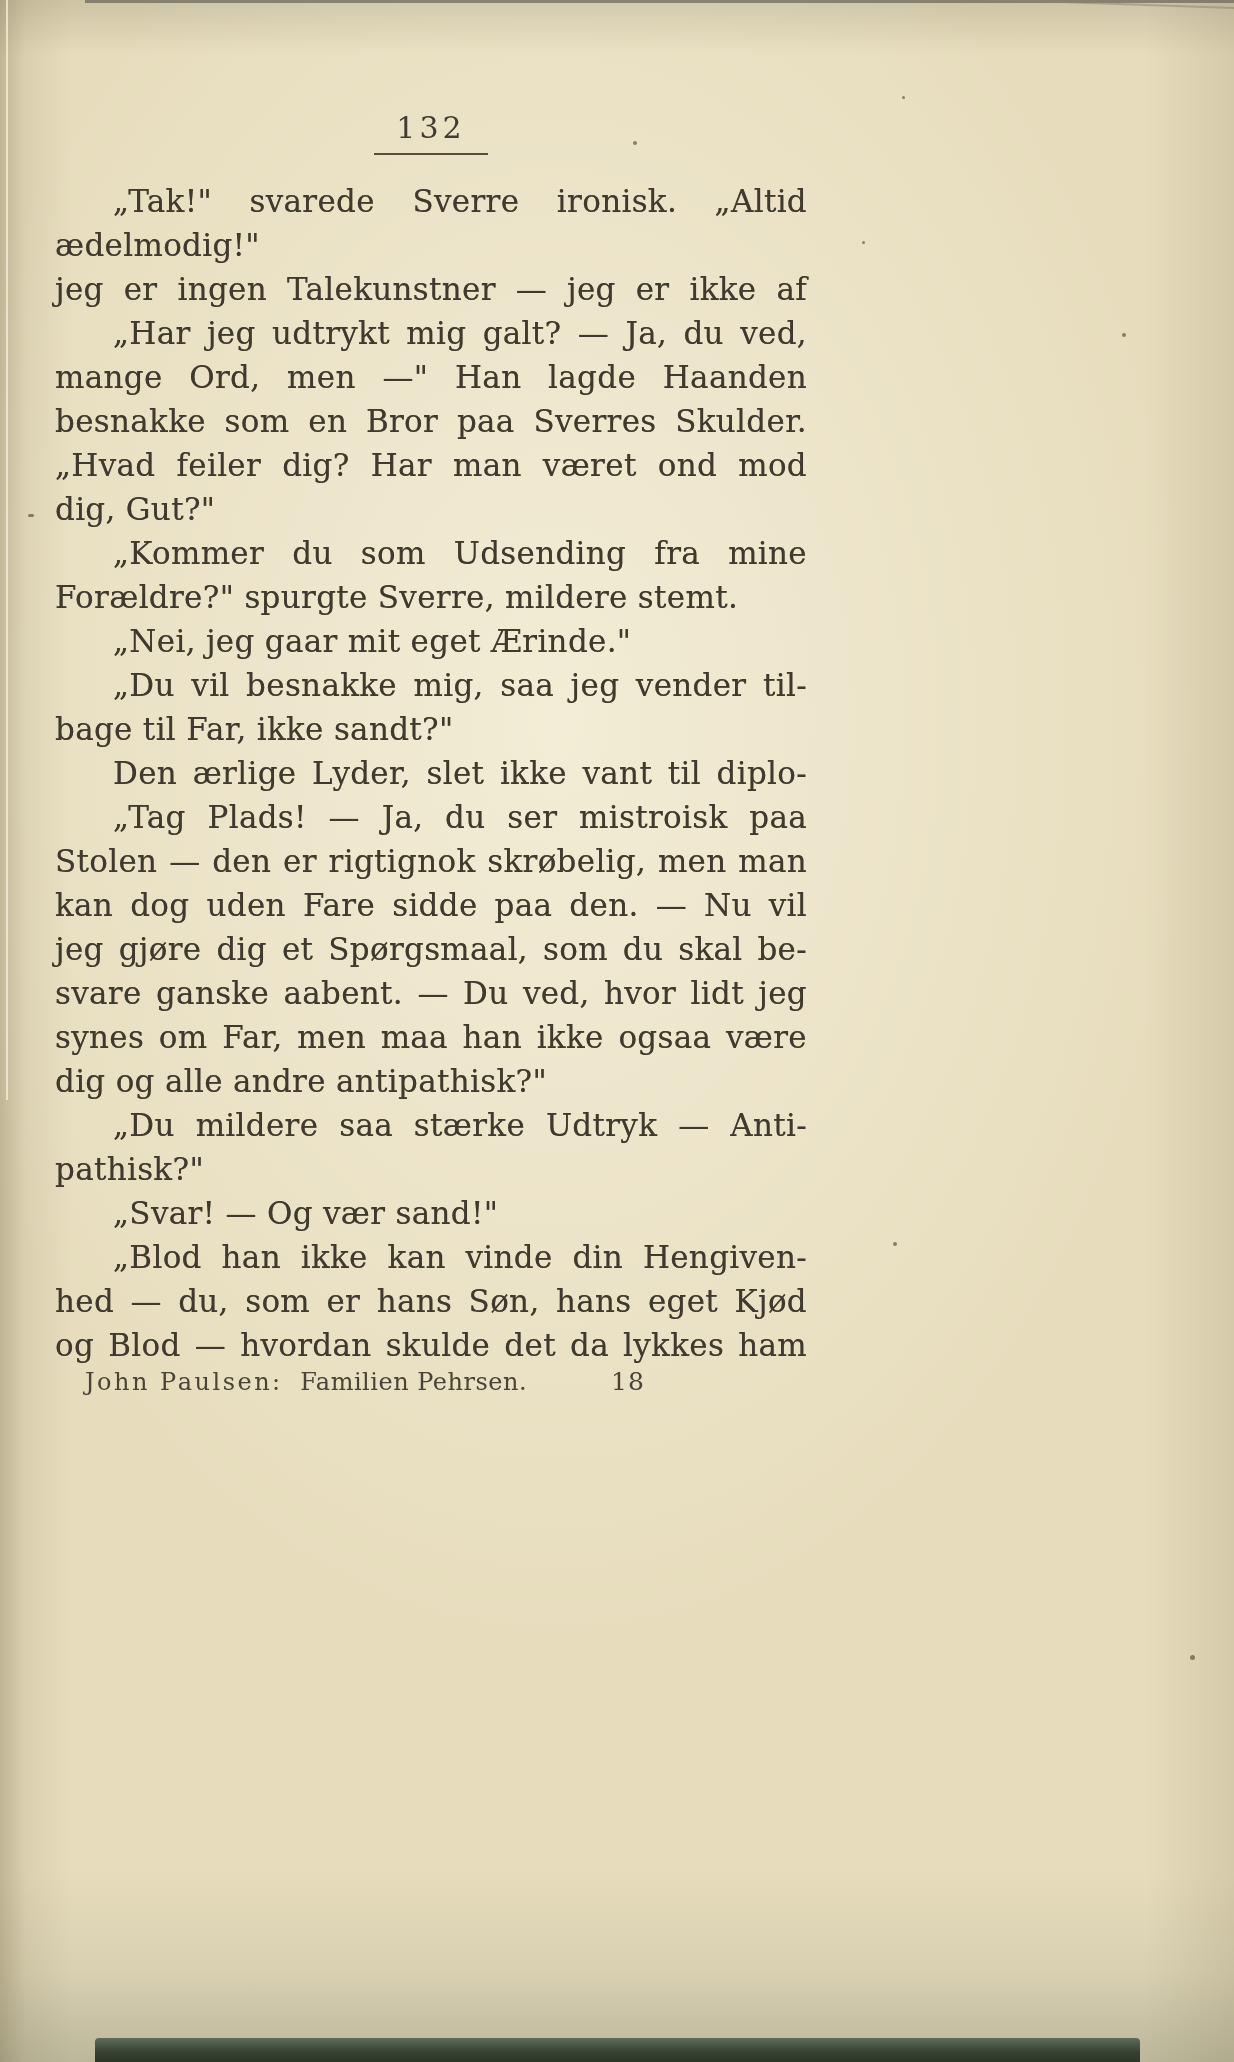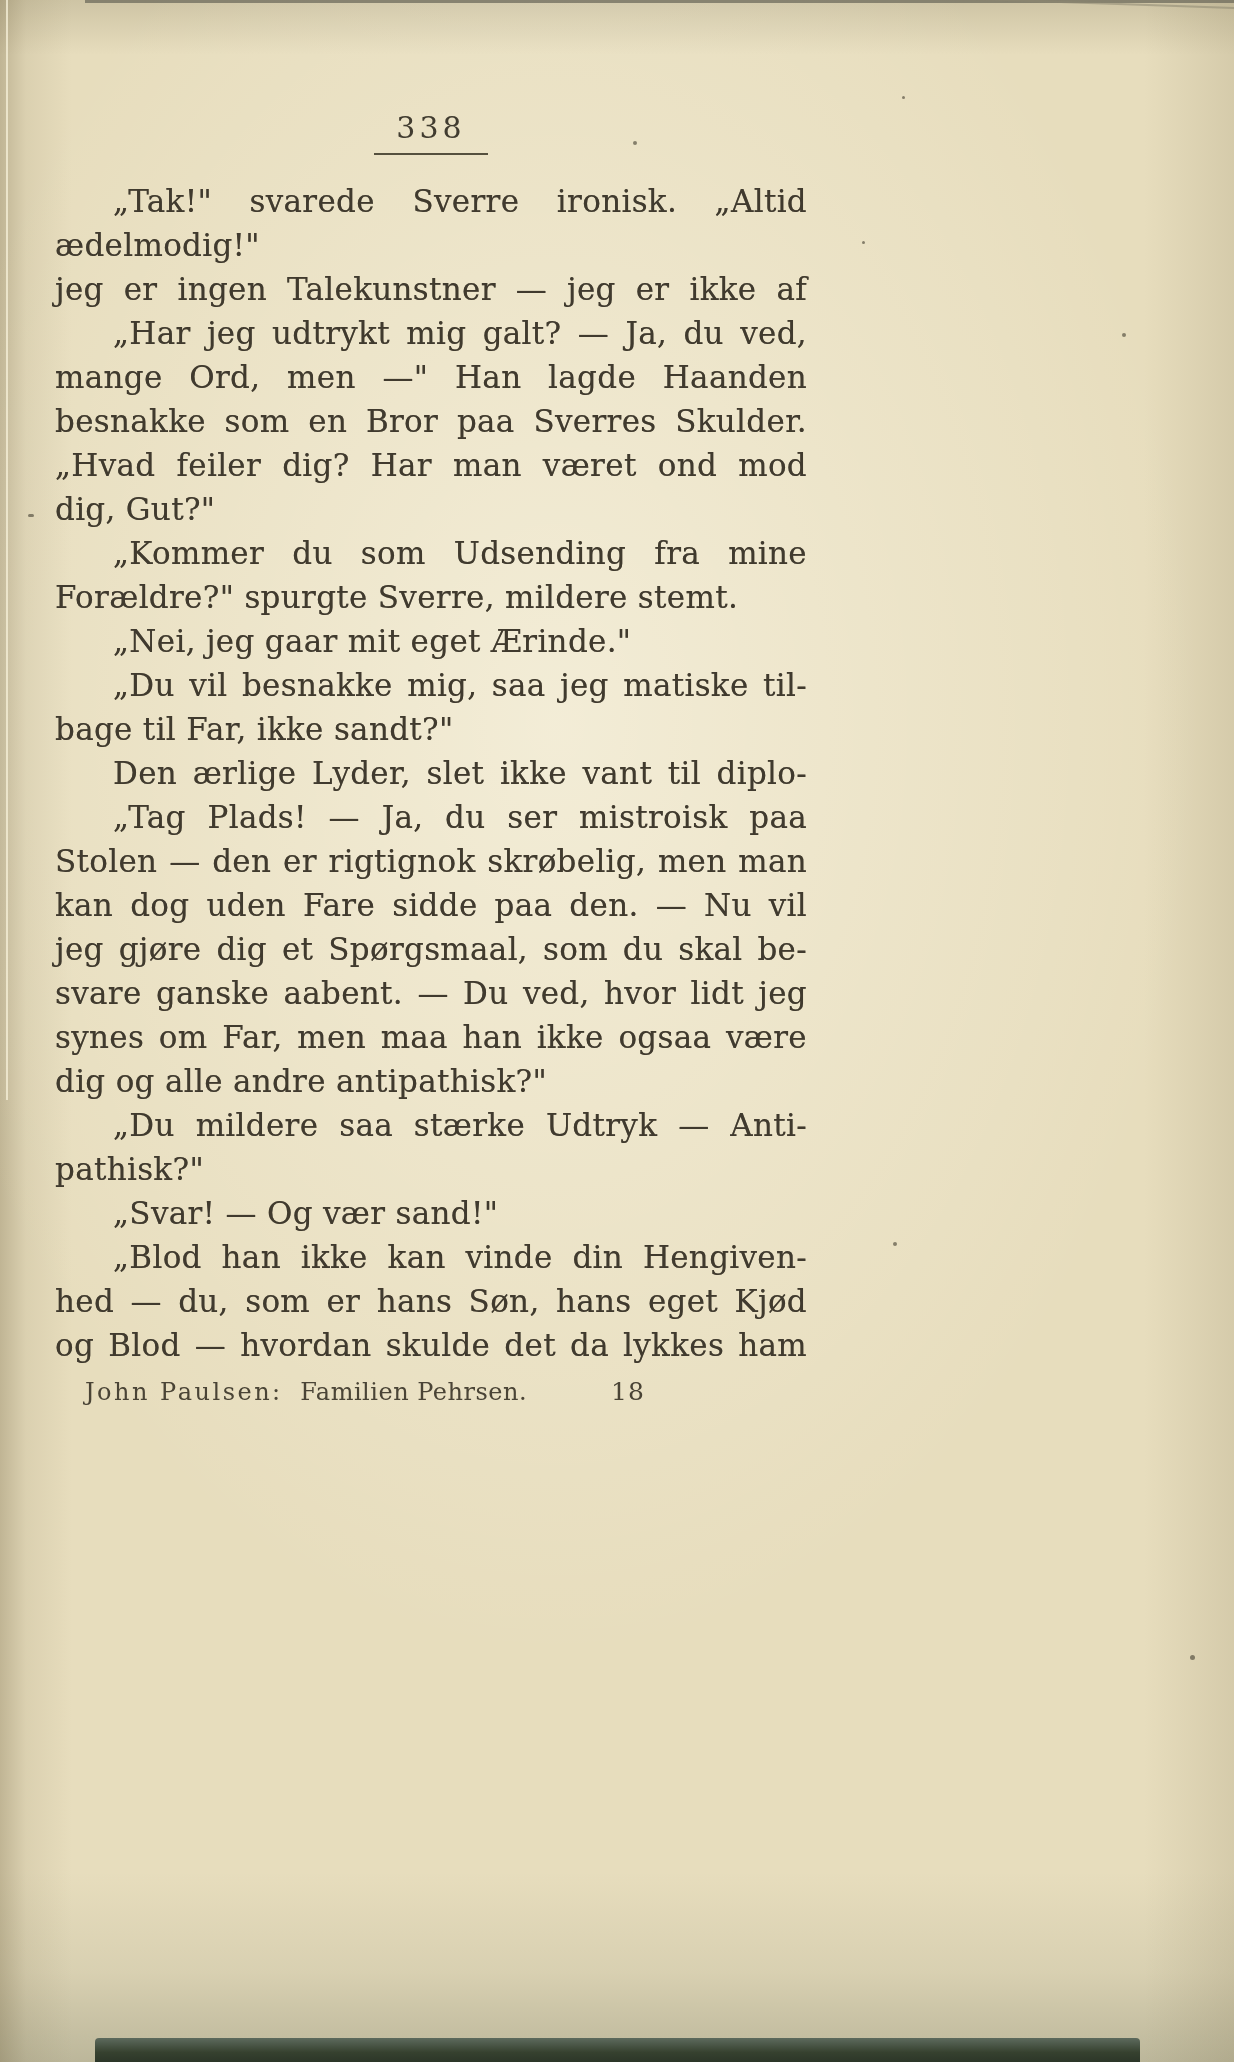--- a/index.html
+++ b/index.html
@@ -71,21 +71,21 @@
     color: #403a2e;
     text-shadow: 0 0 0.5px rgba(64,58,46,0.55);
   }
 
   .line { text-align: justify; text-align-last: justify; }
   .line.first { padding-left: 58px; }
   .line.endline { text-align-last: left; }
 
   .footer {
     position: relative;
-    margin-top: 10px;
+    margin-top: 0;
     font-size: 24px;
     line-height: 30px;
     color: #4a4436;
     padding-left: 30px;
   }
   .footer-author { letter-spacing: 2.5px; }
   .footer-title  { letter-spacing: 0.5px; margin-left: 10px; }
   .footer-sig {
     position: absolute;
     left: 556px;
@@ -108,36 +108,36 @@
   <div class="speck" style="left:902px; top:96px;  width:3px; height:3px;"></div>
   <div class="speck" style="left:862px; top:241px; width:3px; height:3px;"></div>
   <div class="speck" style="left:1122px;top:333px; width:4px; height:4px;"></div>
   <div class="speck" style="left:893px; top:1242px;width:4px; height:4px;"></div>
   <div class="speck" style="left:28px;  top:514px; width:6px; height:3px; border-radius:2px;"></div>
   <div class="speck" style="left:1190px;top:1655px;width:5px; height:5px;"></div>
 
   <div class="page-inner">
 
     <div class="pagenum-wrap">
-      <span class="pagenum">338</span>
+      <span class="pagenum">132</span>
     </div>
 
     <div id="text-block" class="text-block">
         <div class="line first">„Tak!" svarede Sverre ironisk. „Altid</div>
         <div class="line endline">ædelmodig!"</div>
         <div class="line">jeg er ingen Talekunstner — jeg er ikke af</div>
         <div class="line first">„Har jeg udtrykt mig galt? — Ja, du ved,</div>
         <div class="line">mange Ord, men —" Han lagde Haanden</div>
         <div class="line">besnakke som en Bror paa Sverres Skulder.</div>
         <div class="line">„Hvad feiler dig? Har man været ond mod</div>
         <div class="line endline">dig, Gut?"</div>
         <div class="line first">„Kommer du som Udsending fra mine</div>
         <div class="line endline">Forældre?" spurgte Sverre, mildere stemt.</div>
         <div class="line first endline">„Nei, jeg gaar mit eget Ærinde."</div>
-        <div class="line first">„Du vil besnakke mig, saa jeg matiske til-</div>
+        <div class="line first">„Du vil besnakke mig, saa jeg vender til-</div>
         <div class="line endline">bage til Far, ikke sandt?"</div>
         <div class="line first">Den ærlige Lyder, slet ikke vant til diplo-</div>
         <div class="line first">„Tag Plads! — Ja, du ser mistroisk paa</div>
         <div class="line">Stolen — den er rigtignok skrøbelig, men man</div>
         <div class="line">kan dog uden Fare sidde paa den. — Nu vil</div>
         <div class="line">jeg gjøre dig et Spørgsmaal, som du skal be-</div>
         <div class="line">svare ganske aabent. — Du ved, hvor lidt jeg</div>
         <div class="line">synes om Far, men maa han ikke ogsaa være</div>
         <div class="line endline">dig og alle andre antipathisk?"</div>
         <div class="line first">„Du mildere saa stærke Udtryk — Anti-</div>

